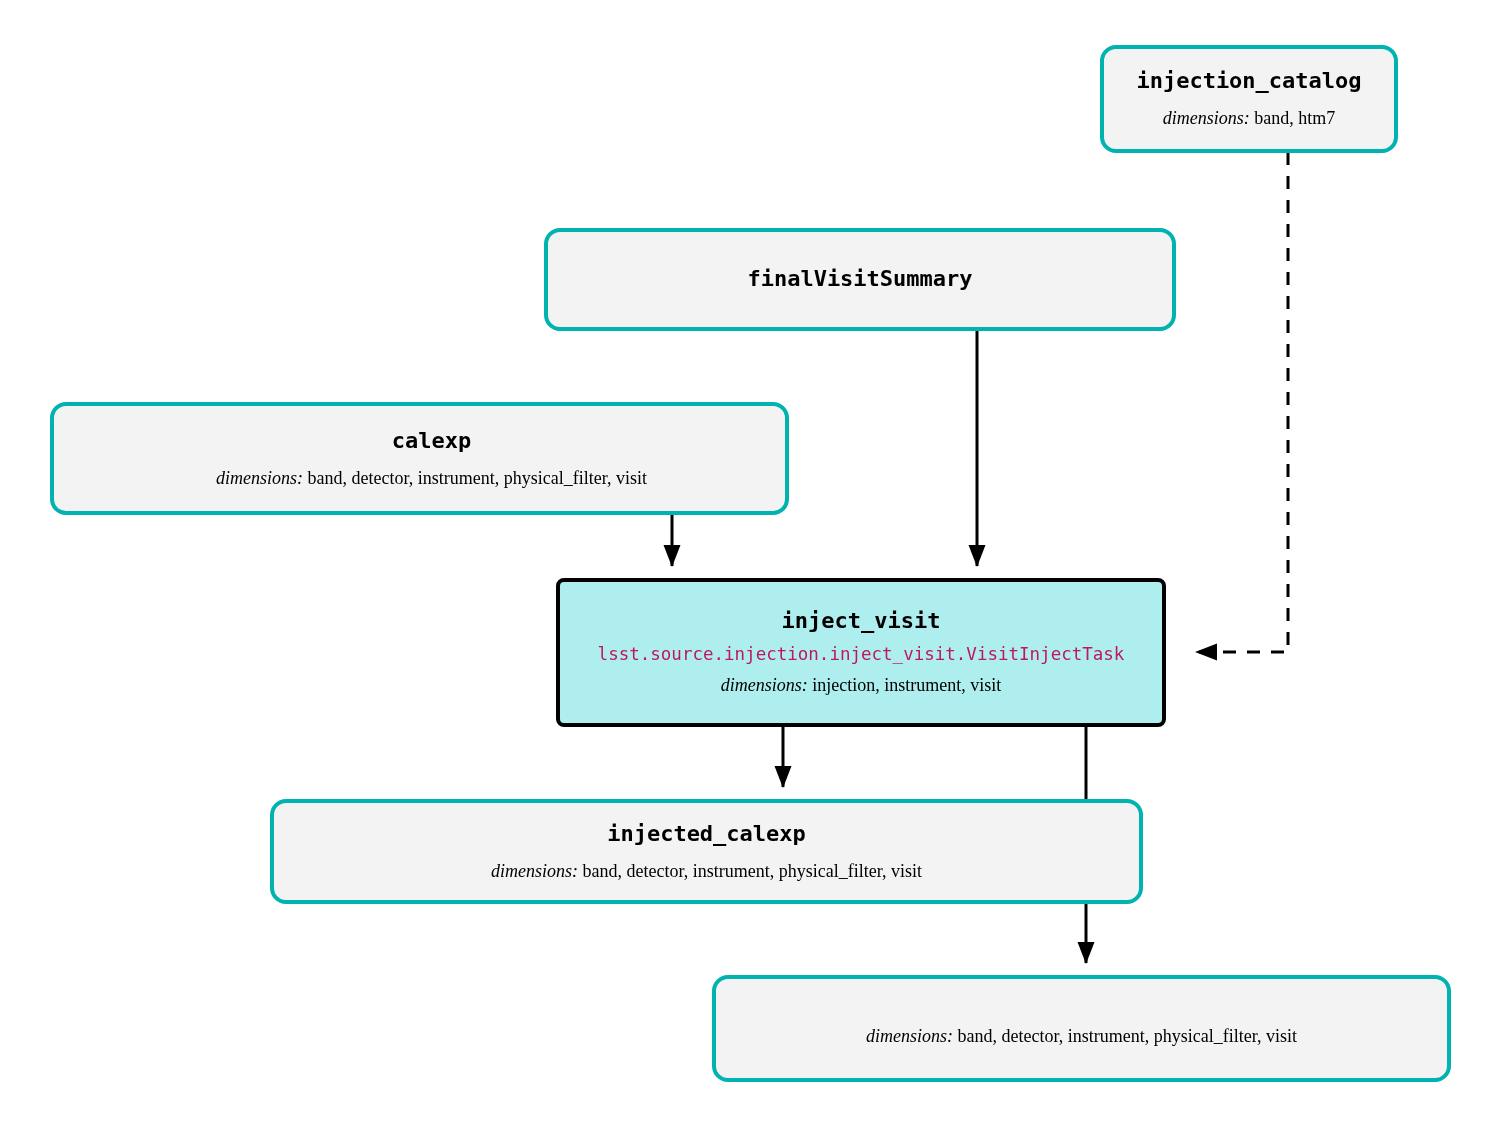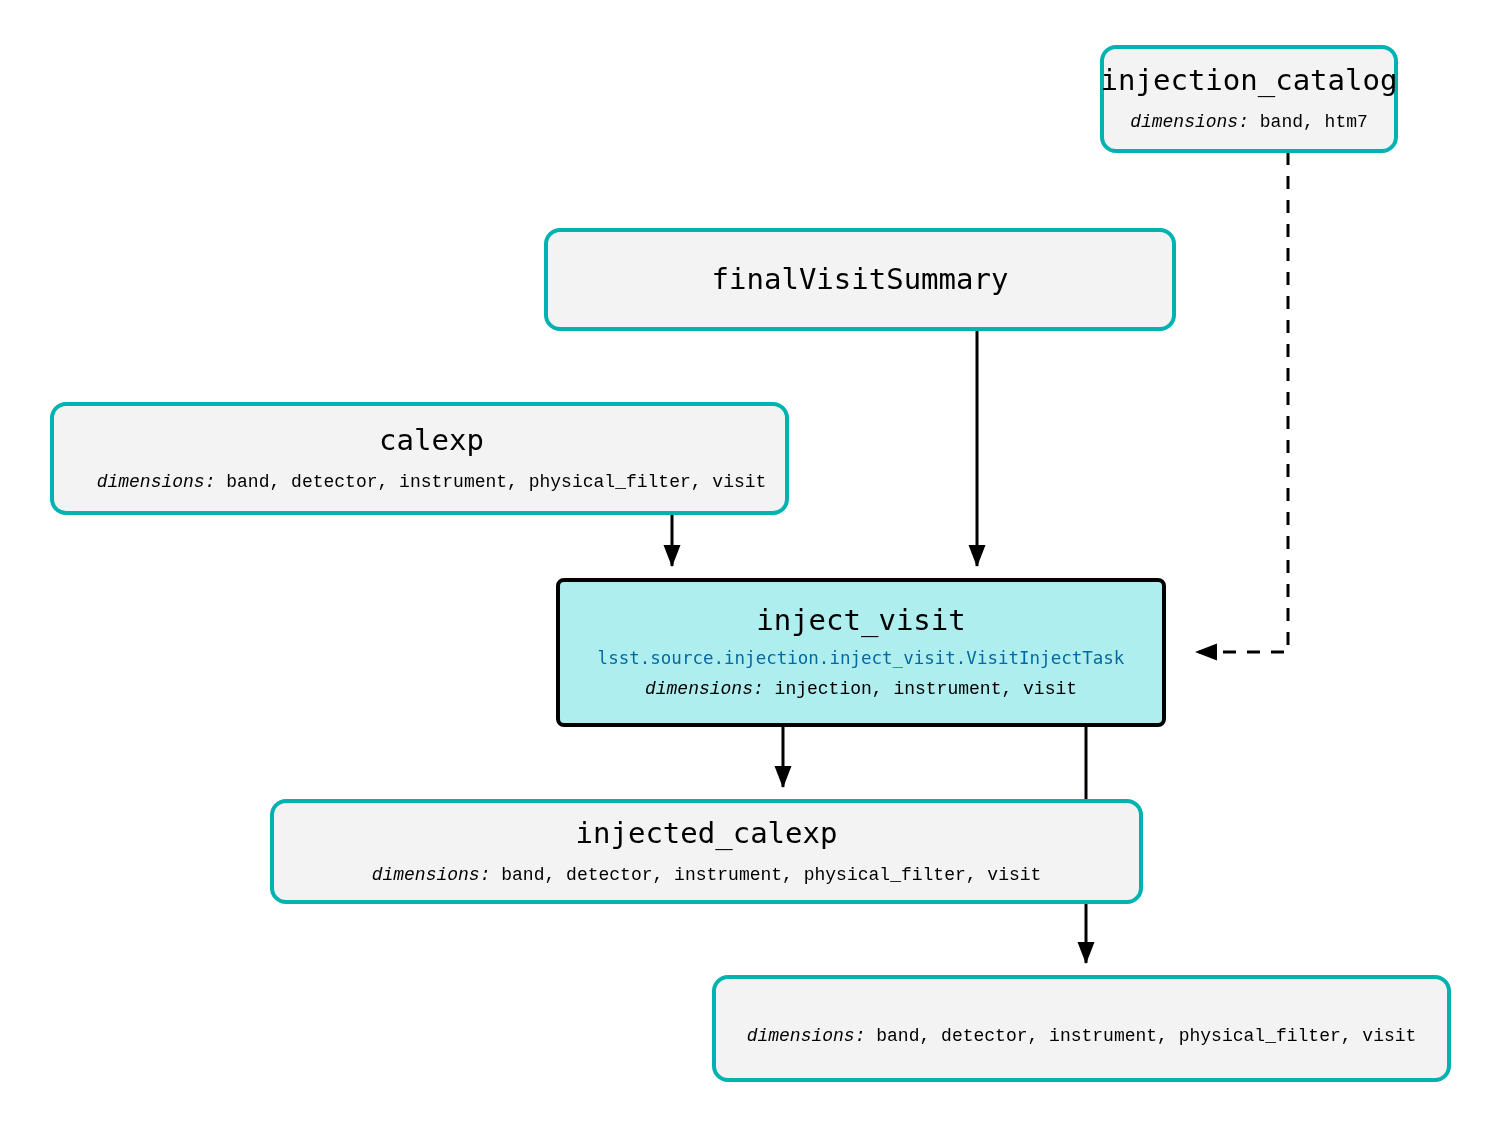--- a/index.html
+++ b/index.html
@@ -38,38 +38,38 @@
     border: 4px solid #00b3b0;
     border-radius: 16px;
   }
   .node.task {
     background: #afeeee;
     border: 4px solid #000000;
     border-radius: 8px;
   }
   .node-title {
     font-family: "DejaVu Sans Mono", monospace;
-    font-weight: normal;
-    font-size: 29px;
+    font-weight: bold;
+    font-size: 22px;
     color: #000000;
     letter-spacing: 0px;
     line-height: 1.1;
     white-space: nowrap;
   }
   .node-task-class {
     font-family: "DejaVu Sans Mono", monospace;
     font-weight: normal;
     font-size: 17.5px;
-    color: #0369a1;
+    color: #be185d;
     line-height: 1.1;
     margin-top: 12px;
     white-space: nowrap;
   }
   .node-dims {
-    font-family: Liberation Mono, monospace;
+    font-family: Liberation Serif, serif;
     font-size: 18px;
     color: #000000;
     line-height: 1.1;
     margin-top: 16px;
     white-space: nowrap;
   }
   .node.task .node-dims {
     margin-top: 12px;
   }
   .dims-label {

